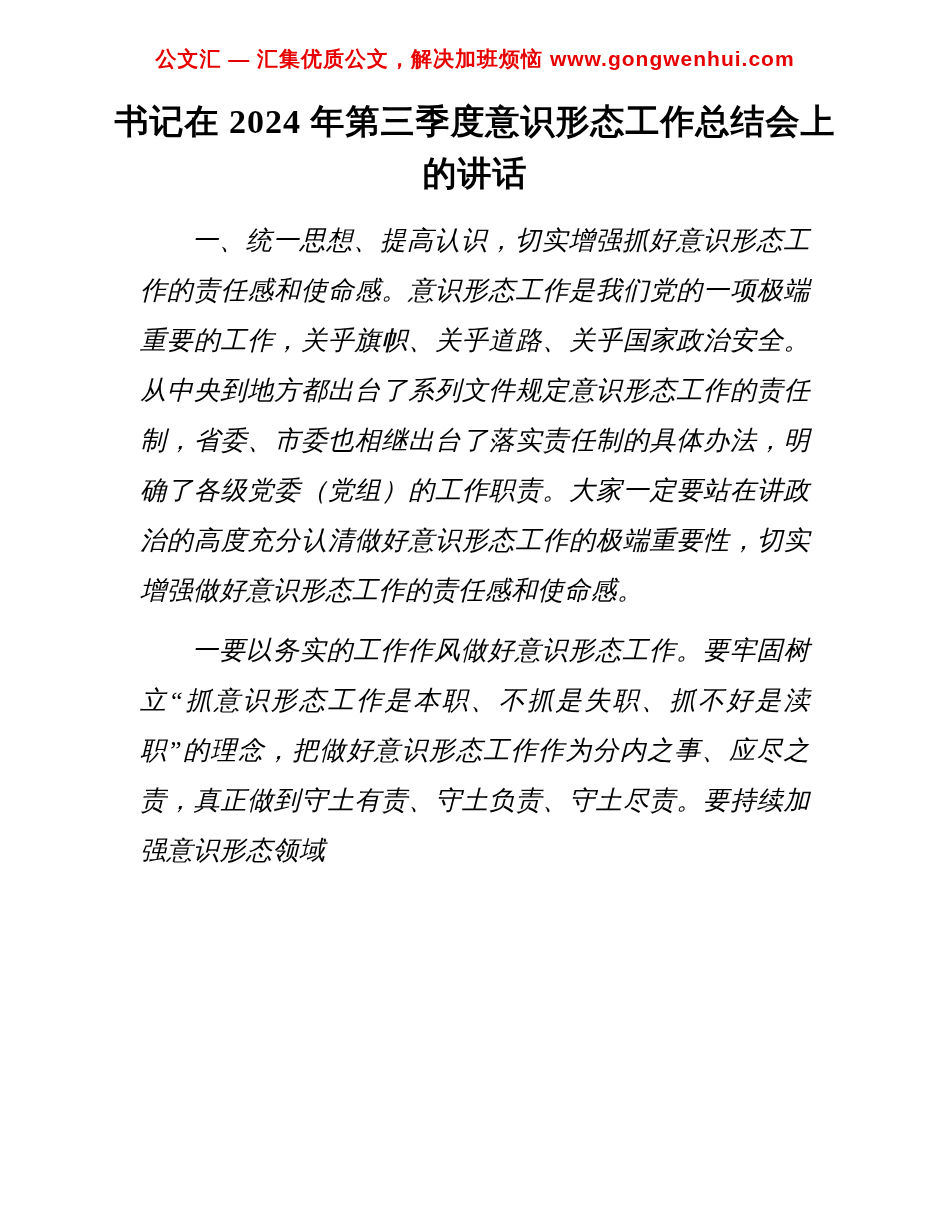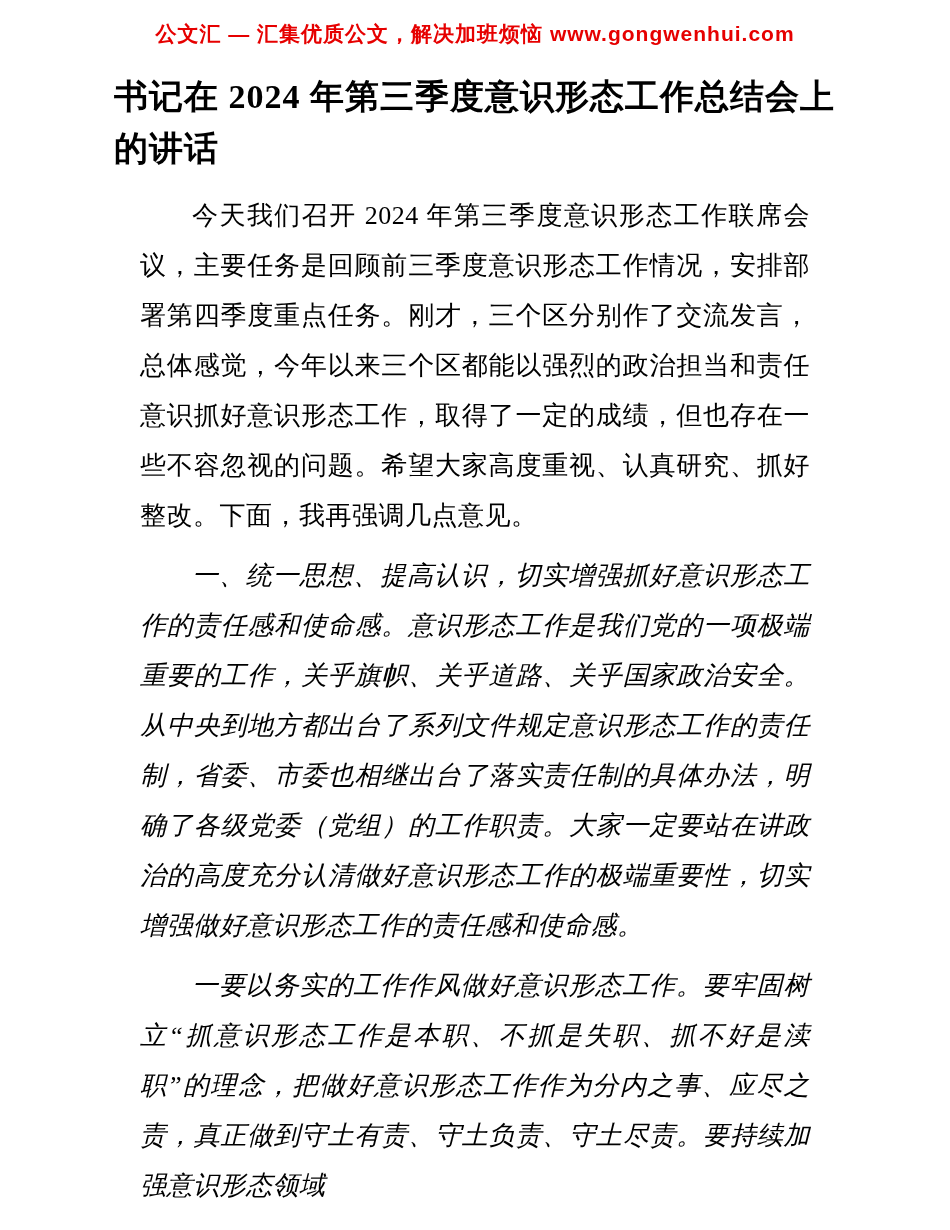--- a/index.html
+++ b/index.html
@@ -11,36 +11,36 @@
     font-family: "Liberation Serif", "DejaVu Serif", serif;
     color: #000000;
   }
   .page {
     position: relative;
     width: 950px;
     height: 1230px;
     margin: 0 auto;
     background: #ffffff;
     box-sizing: border-box;
-    padding: 21px 140px 0 140px;
+    padding: 46px 140px 0 140px;
     overflow: hidden;
   }
   .site-header {
     text-align: center;
     color: #e60000;
     font-weight: bold;
     font-size: 21px;
     line-height: 26px;
     letter-spacing: 1px;
     font-family: "Liberation Sans", "DejaVu Sans", sans-serif;
     margin: 0 -40px 24px -40px;
     white-space: nowrap;
   }
   h1.doc-title {
-    text-align: left;
+    text-align: center;
     font-size: 34px;
     line-height: 52px;
     font-weight: bold;
     letter-spacing: 1px;
     margin: 0 -26px 16px -26px;
   }
   .body-text p {
     font-size: 26px;
     line-height: 50px;
     letter-spacing: 0.5px;
@@ -57,18 +57,17 @@
 </head>
 <body>
 
 <div class="page">
 
   <div class="site-header">公文汇 — 汇集优质公文，解决加班烦恼 www.gongwenhui.com</div>
 
   <h1 class="doc-title">书记在 2024 年第三季度意识形态工作总结会上的讲话</h1>
 
   <div class="body-text">
-    <p>今天我们召开 2024 年第三季度意识形态工作联席会议，主要任务是回顾前三季度意识形态工作情况，安排部署第四季度重点任务。刚才，三个区分别作了交流发言，总体感觉，今年以来三个区都能以强烈的政治担当和责任意识抓好意识形态工作，取得了一定的成绩，但也存在一些不容忽视的问题。希望大家高度重视、认真研究、抓好整改。下面，我再强调几点意见。</p>
     <p class="section-head">一、统一思想、提高认识，切实增强抓好意识形态工作的责任感和使命感。意识形态工作是我们党的一项极端重要的工作，关乎旗帜、关乎道路、关乎国家政治安全。从中央到地方都出台了系列文件规定意识形态工作的责任制，省委、市委也相继出台了落实责任制的具体办法，明确了各级党委（党组）的工作职责。大家一定要站在讲政治的高度充分认清做好意识形态工作的极端重要性，切实增强做好意识形态工作的责任感和使命感。</p>
     <p class="section-head">一要以务实的工作作风做好意识形态工作。要牢固树立“抓意识形态工作是本职、不抓是失职、抓不好是渎职”的理念，把做好意识形态工作作为分内之事、应尽之责，真正做到守土有责、守土负责、守土尽责。要持续加强意识形态领域</p>
   </div>
 
 </div>
 
 </body></html>

